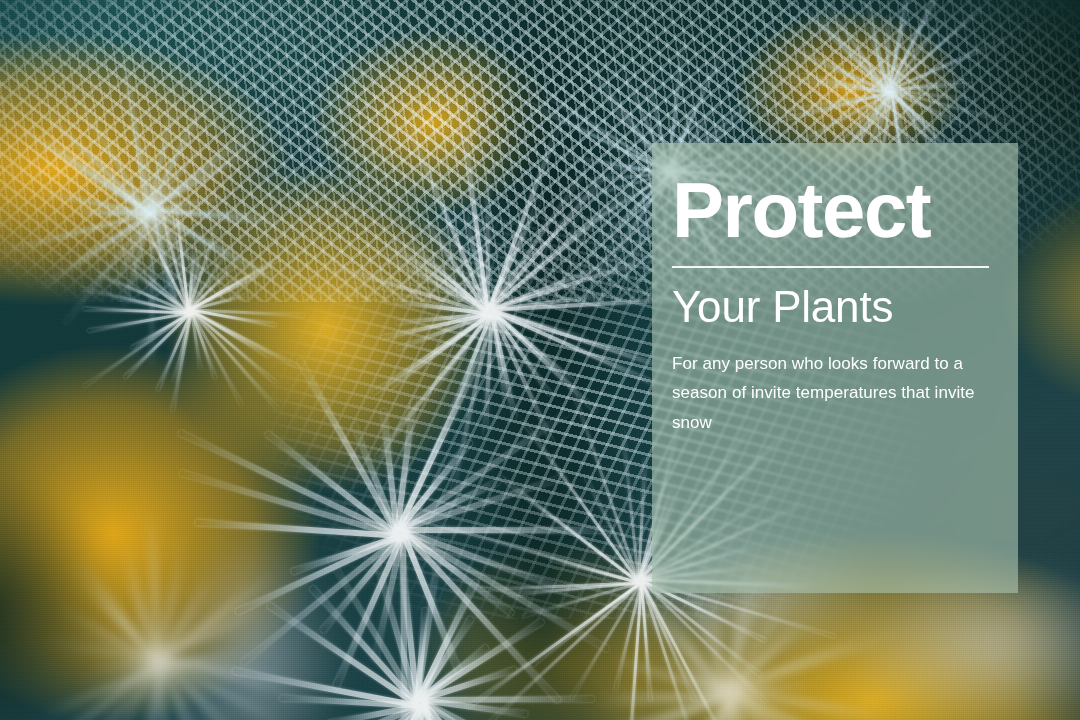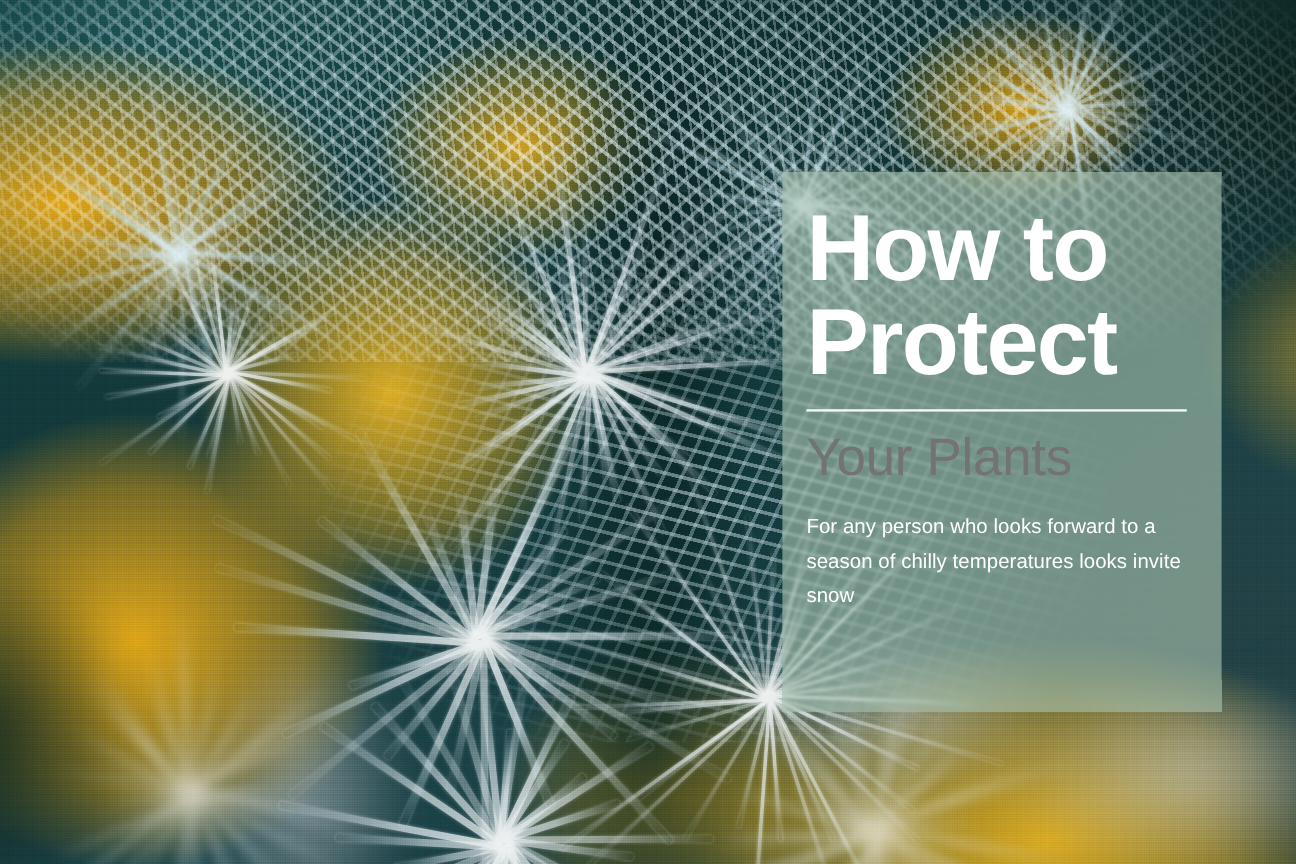--- a/index.html
+++ b/index.html
@@ -180,21 +180,21 @@
   .headline .l2 { display: block; margin-top: 4px; }
 
   .rule {
     margin: 18px 13px 14px 0;
     height: 2px;
     background: rgba(255,255,255,.92);
   }
 
   .subhead {
     margin: 0;
-    color: #737373;
+    color: #ffffff;
     font-weight: 400;
     font-size: 44px;
     line-height: 1.12;
     letter-spacing: -.2px;
   }
   .subhead .s2 { display: block; }
 
   .kicker {
     margin: 18px 0 0 0;
     color: #ffffff;
@@ -567,26 +567,25 @@
         </div>
     </div>
 
     <div class="photo-bokeh"></div>
     <div class="grain"></div>
   </div>
 
   <div class="panel">
 
     <h1 class="headline">
-      <span class="l1">How to</span>
       <span class="l2">Protect</span>
     </h1>
 
     <div class="rule"></div>
 
     <h2 class="subhead">
       <span class="s1">Your Plants</span>
     </h2>
 
-    <p class="kicker">For any person who looks forward to a season of chilly temperatures looks invite snow</p>
+    <p class="kicker">For any person who looks forward to a season of invite temperatures that invite snow</p>
 
   </div>
 </div>
 
 </body></html>

